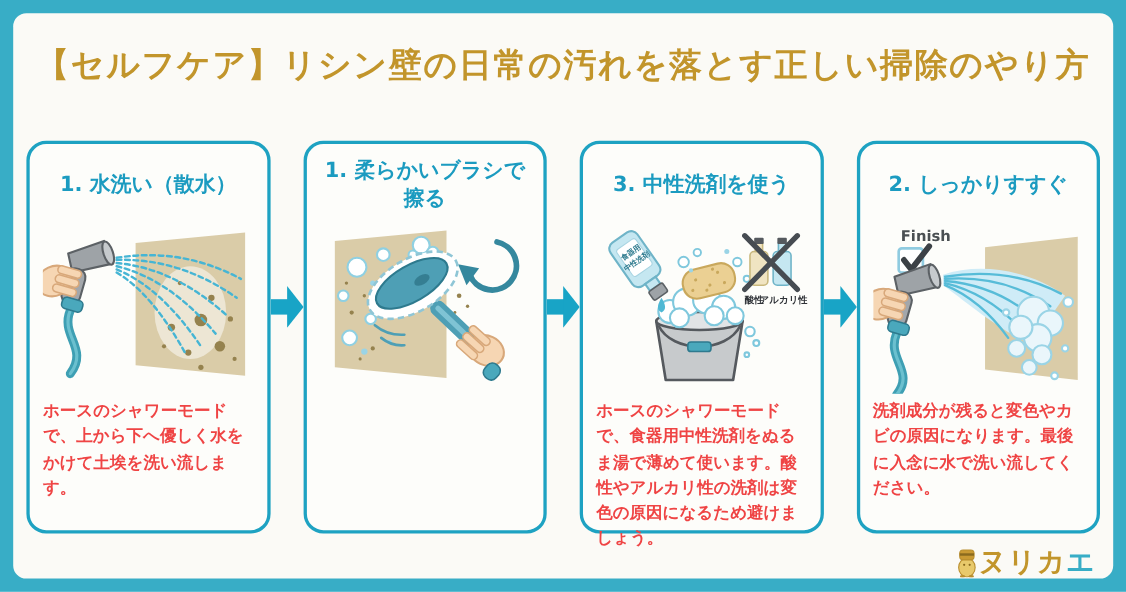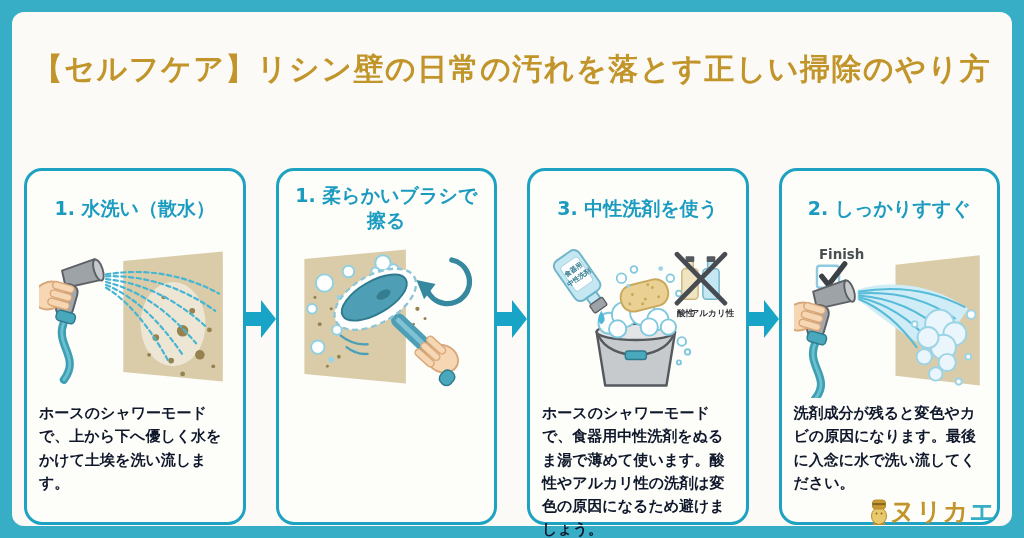--- a/index.html
+++ b/index.html
@@ -6,47 +6,47 @@
   body{
     width:1024px;height:538px;overflow:hidden;
     font-family:"DejaVu Sans","Liberation Sans",sans-serif;
   }
   .frame{position:relative;width:1024px;height:538px;background:#38ADC6;}
   .panel{
     position:absolute;left:12px;top:12px;right:12px;bottom:12px;
     background:#FBFAF6;border-radius:12px;
   }
   .main-title{
-    margin:0;padding-top:37px;text-align:center;white-space:nowrap;
+    margin:0;padding-top:27px;text-align:center;white-space:nowrap;
     font-size:30px;font-weight:800;color:#C2952B;letter-spacing:1.5px;
   }
   .cards{
     position:absolute;left:12px;right:12px;top:116px;
-    display:flex;justify-content:center;align-items:stretch;margin-top:40px;
+    display:flex;justify-content:center;align-items:stretch;
   }
   .card{
     flex:1 1 0;max-width:222px;height:357px;box-sizing:border-box;
     background:#FDFDFA;border:3.5px solid #1EA2C2;border-radius:18px;
     padding:10px 12px 0 12px;display:flex;flex-direction:column;
   }
   .card-title{
     min-height:54px;display:flex;align-items:center;justify-content:center;
     text-align:center;font-size:19px;line-height:1.3;font-weight:800;color:#1B9BC0;
   }
   .illo{height:163px;flex:none;}
   .illo svg{display:block;width:100%;height:100%;}
   .card-body{
     margin-top:4px;font-size:15px;font-weight:700;line-height:1.55;
-    color:#0f172a;text-align:left;
+    color:#ef4444;text-align:left;
   }
   .connector{width:30px;flex:none;display:flex;justify-content:center;}
   .connector svg{margin-top:132px;display:block;}
   .logo{
     position:absolute;right:16px;bottom:1px;z-index:5;
-    display:flex;align-items:flex-start;gap:2px;
+    display:flex;align-items:center;gap:2px;font-family:Liberation Mono, monospace;
   }
   .logo-text{font-size:25px;font-weight:800;letter-spacing:1px;line-height:1;}
   .logo-gold{color:#C2952B;}
   .logo-teal{color:#38ADC6;}
 </style>
 </head>
 <body>
 
 <div class="frame">
   <div class="panel">

